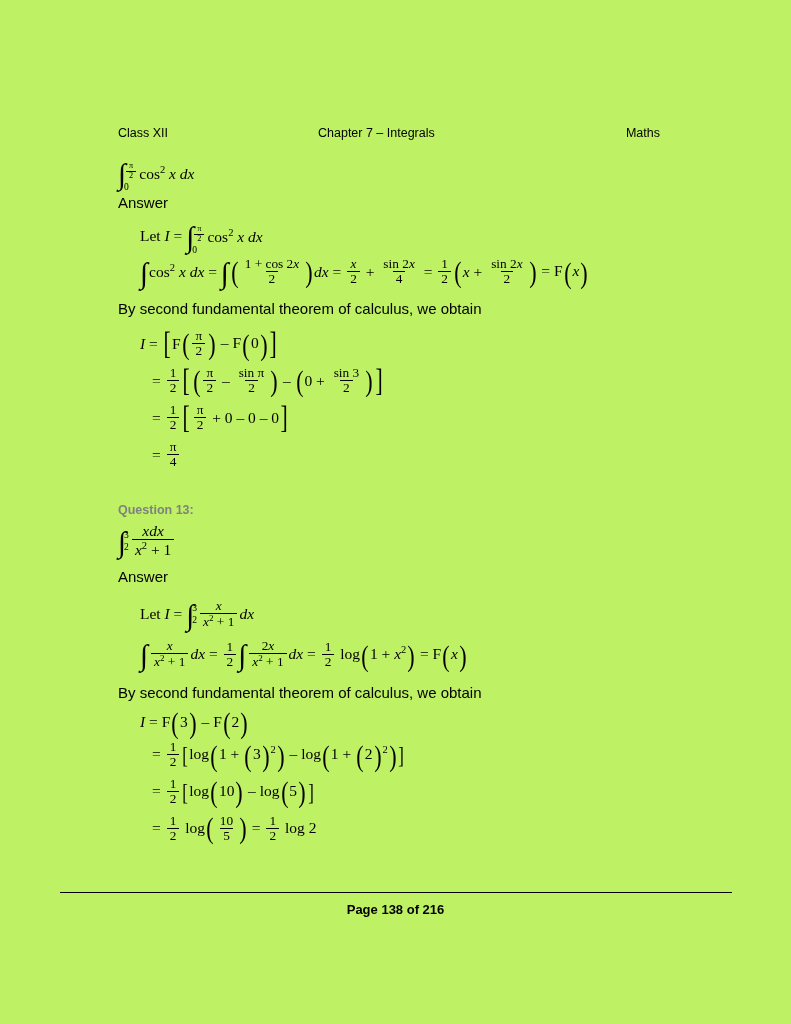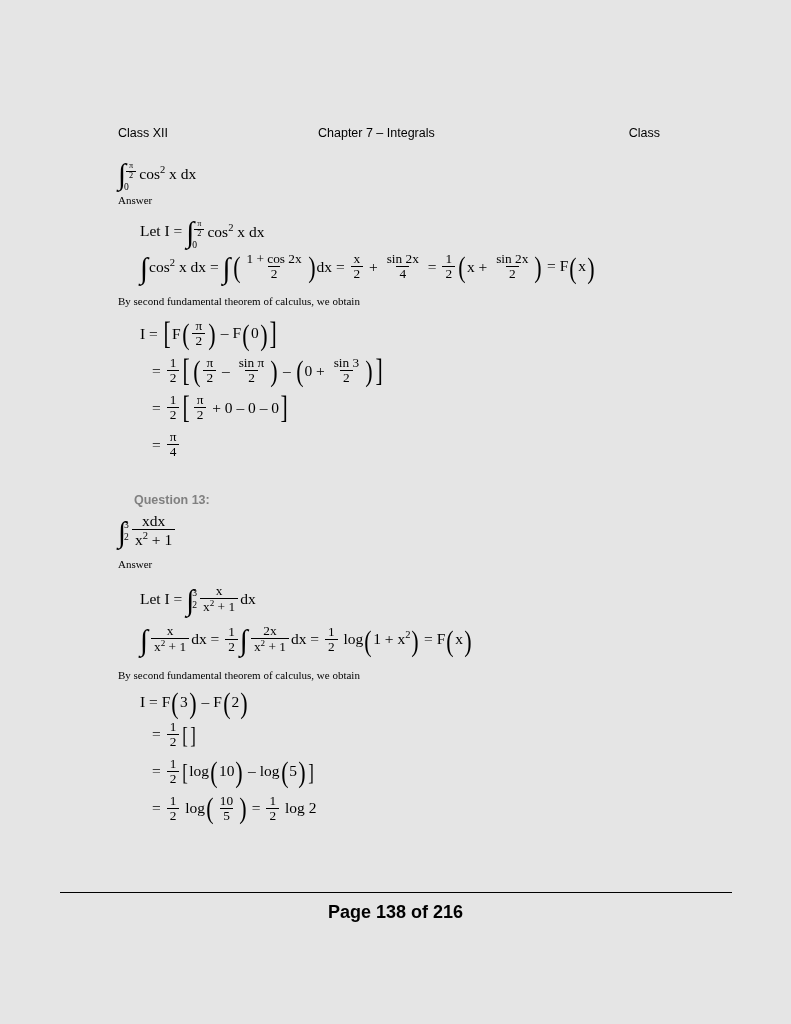--- a/index.html
+++ b/index.html
@@ -13,21 +13,21 @@
     font-family: "Liberation Sans", sans-serif;
     color: #000000;
     position: relative;
     overflow: hidden;
   }
   .page {
     position: absolute;
     left: 0; top: 0;
     width: 791px;
     height: 1024px;
-    background: #e5e5e5;
+    background: #bef264;
   }
   .content {
     position: absolute;
     left: 118px;
     top: 126px;
     width: 556px;
   }
   
   .page-header {
     display: flex;
@@ -41,32 +41,32 @@
   .page-header .h-center { flex: 1; text-align: left; }
   .page-header .h-right { width: 130px; text-align: right; padding-right: 14px;}
   
   .math {
     font-family: "Liberation Serif", serif;
     font-size: 15.5px;
     color: #000;
     line-height: 1.15;
     white-space: nowrap;
   }
-  .math .it { }
+  .math .it { font-style: italic; }
   .mline { margin: 0 0 4px 0; display: flex; align-items: center; }
   .prose {
-    font-size: 11px;
-    font-family: Liberation Serif, serif;
+    font-size: 15px;
+    font-family: Liberation Sans, sans-serif;
     margin: 9px 0 9px 0;
   }
   .qhead {
     font-size: 12.5px;
     font-weight: bold;
     color: #808080;
-    margin: 0 0 6px 16px;
+    margin: 0 0 6px 0;
   }
   
   .frac {
     display: inline-flex;
     flex-direction: column;
     align-items: center;
     vertical-align: middle;
     margin: 0 2px;
     font-size: 0.86em;
     line-height: 1.05;
@@ -139,35 +139,35 @@
     top: 892px;
     width: 672px;
     border-top: 1px solid #000;
   }
   .footer-text {
     position: absolute;
     left: 0;
     top: 902px;
     width: 791px;
     text-align: center;
-    font-size: 18px;
+    font-size: 13px;
     font-weight: bold;
   }
 </style>
 </head>
 <body>
 
 <div class="page">
 
   <div class="content">
 
     <div class="page-header">
       <div class="h-left">Class XII</div>
       <div class="h-center">Chapter 7 – Integrals</div>
-      <div class="h-right">Class</div>
+      <div class="h-right">Maths</div>
     </div>
 
     <div class="math mline" style="margin-bottom:10px;">
       <span class="intg">
         <span class="sym">∫</span>
         <span class="lims">
           <span class="up"><span class="frac">
                 <span class="num">π</span>
                 <span class="den">2</span>
               </span></span>
@@ -373,20 +373,21 @@
         <span>&nbsp;= F<span class="paren-big">(</span>3<span class="paren-big">)</span>&nbsp;–&nbsp;F<span class="paren-big">(</span>2<span class="paren-big">)</span></span>
     </div>
 
     <div class="math mline indent2" style="margin-top:8px;">
       <span>=&nbsp;</span>
       <span class="frac">
           <span class="num">1</span>
           <span class="den">2</span>
         </span>
       <span class="brk-sm">[</span>
+      <span>log<span class="paren-big">(</span>1 + <span class="paren-big">(</span>3<span class="paren-big">)</span><span class="sup">2</span><span class="paren-big">)</span>&nbsp;–&nbsp;log<span class="paren-big">(</span>1 + <span class="paren-big">(</span>2<span class="paren-big">)</span><span class="sup">2</span><span class="paren-big">)</span></span>
       <span class="brk-sm">]</span>
     </div>
 
     <div class="math mline indent2" style="margin-top:8px;">
       <span>=&nbsp;</span>
       <span class="frac">
           <span class="num">1</span>
           <span class="den">2</span>
         </span>
       <span class="brk-sm">[</span>

